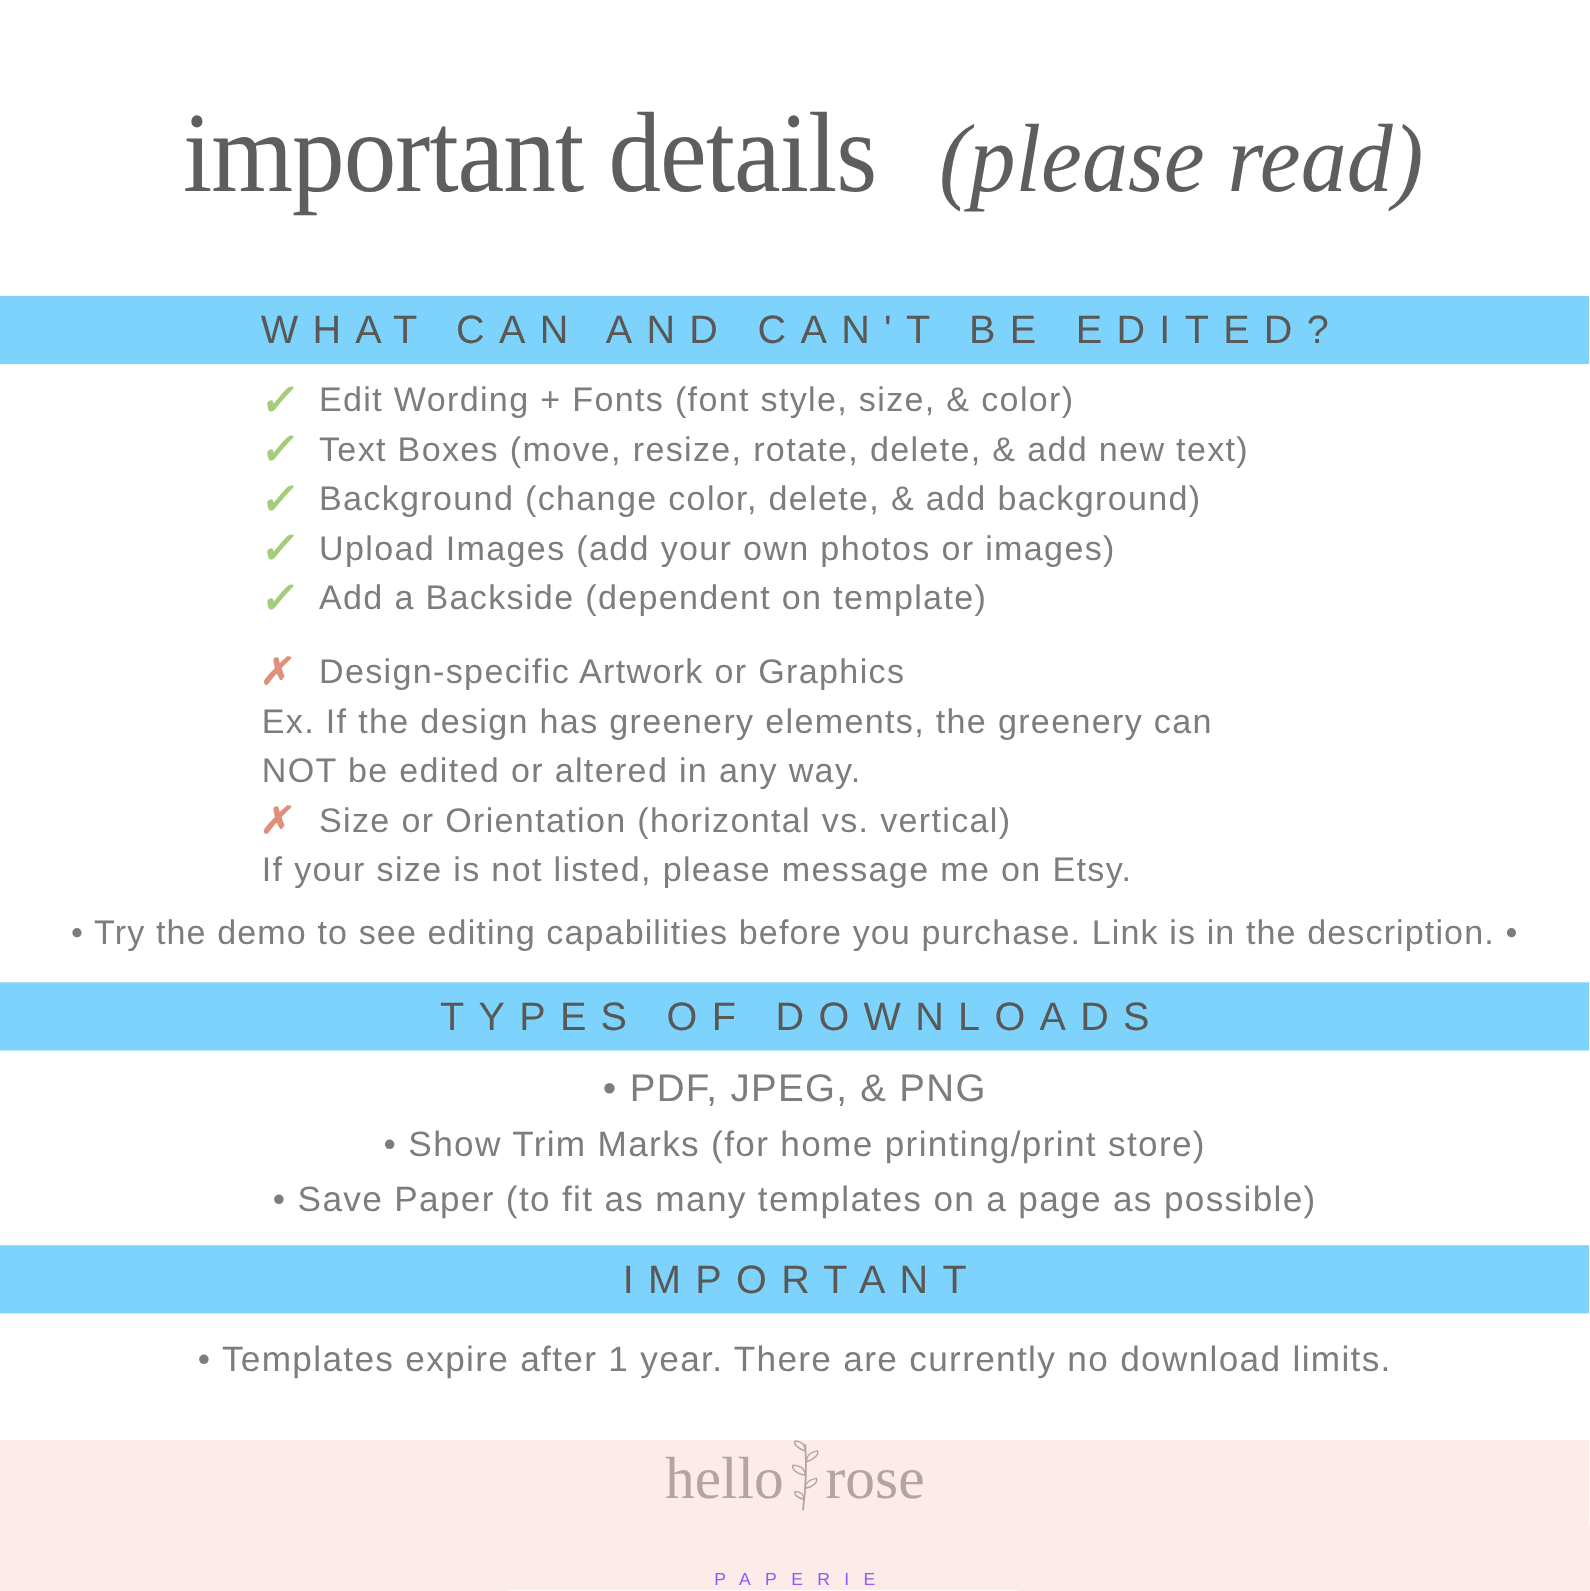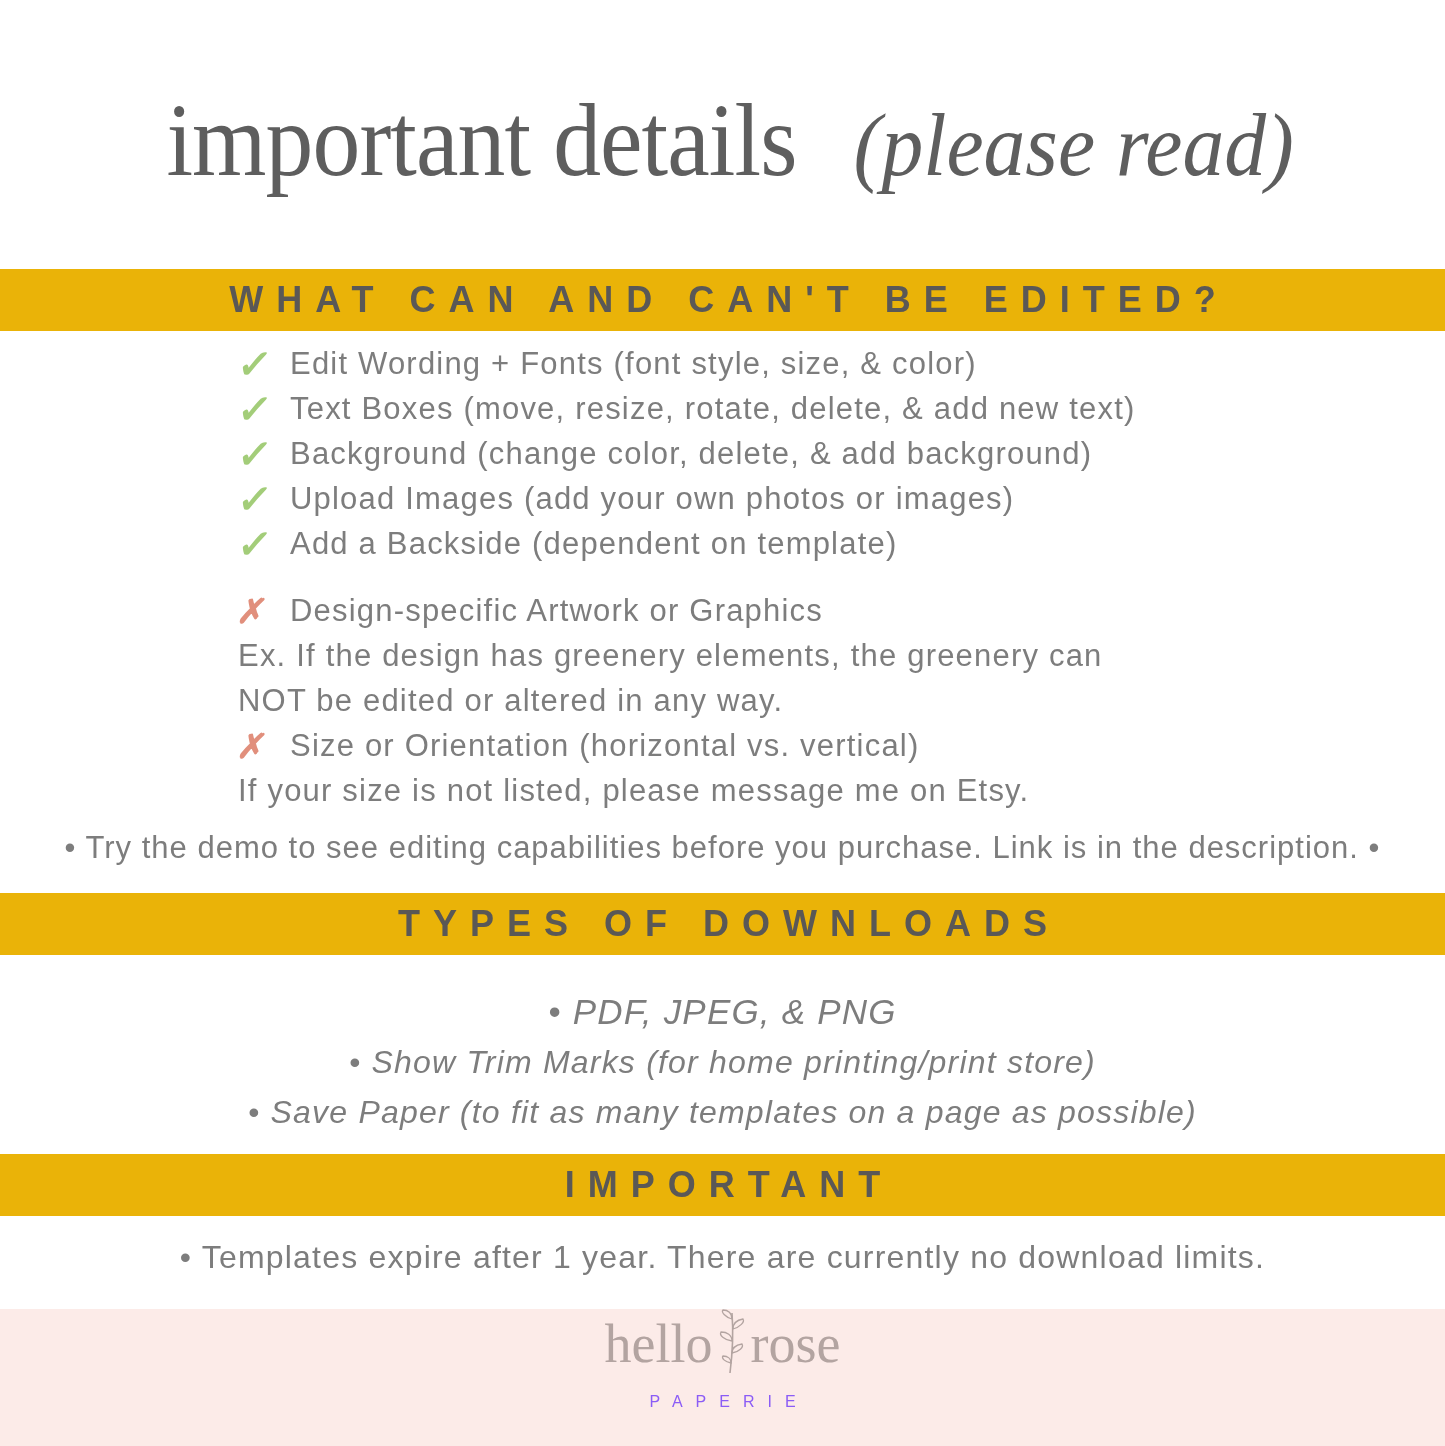--- a/index.html
+++ b/index.html
@@ -33,27 +33,27 @@
     font-style:italic;
     font-size:88px;
     display:inline-block;
     margin-left:14px;
     transform:scaleX(.95);
   }
 
   
   .bar {
     width:100%; height:62px;
-    background:#eab308;
+    background:#7dd3fc;
     display:flex; align-items:center; justify-content:center;
     color:#5a5856;
     font-size:36px;
     letter-spacing:13px;
     text-indent:13px;
-    font-weight:700;
+    font-weight:400;
   }
 
   
   .list-block { padding-top:10px; }
   .row {
     display:flex; align-items:center;
     height:45px;
     padding-left:238px;
     font-size:31px;
     letter-spacing:1.2px;
@@ -86,32 +86,32 @@
   .center-line {
     height:50px;
     display:flex; align-items:center; justify-content:center;
     font-size:32px;
     letter-spacing:1.2px;
     color:#7d7d7d;
     white-space:nowrap;
   }
   .center-line.first { font-size:35px; }
   .center-line .seg + .seg { margin-left:26px; }
-  .pad-top-14 { padding-top:32px;font-style:italic; }
+  .pad-top-14 { padding-top:10px; }
   .pad-top-16 { padding-top:16px; }
   .bar-mt-22 { margin-top:22px; }
   .bar-mt-17 { margin-top:17px; }
 
   
   .footer {
     position:absolute; left:0; bottom:0;
     width:100%; height:137px;
     background:#fcebe8;
     display:flex; flex-direction:column;
-    align-items:center; justify-content:flex-start;
+    align-items:center; justify-content:space-between;
   }
   .brand-line {
     display:flex; align-items:flex-end;
     color:#b3a4a1;
     font-family:"Liberation Serif", serif;
     font-size:54px;
     line-height:1;
   }
   .brand-line .sprig {
     width:34px; height:66px;

